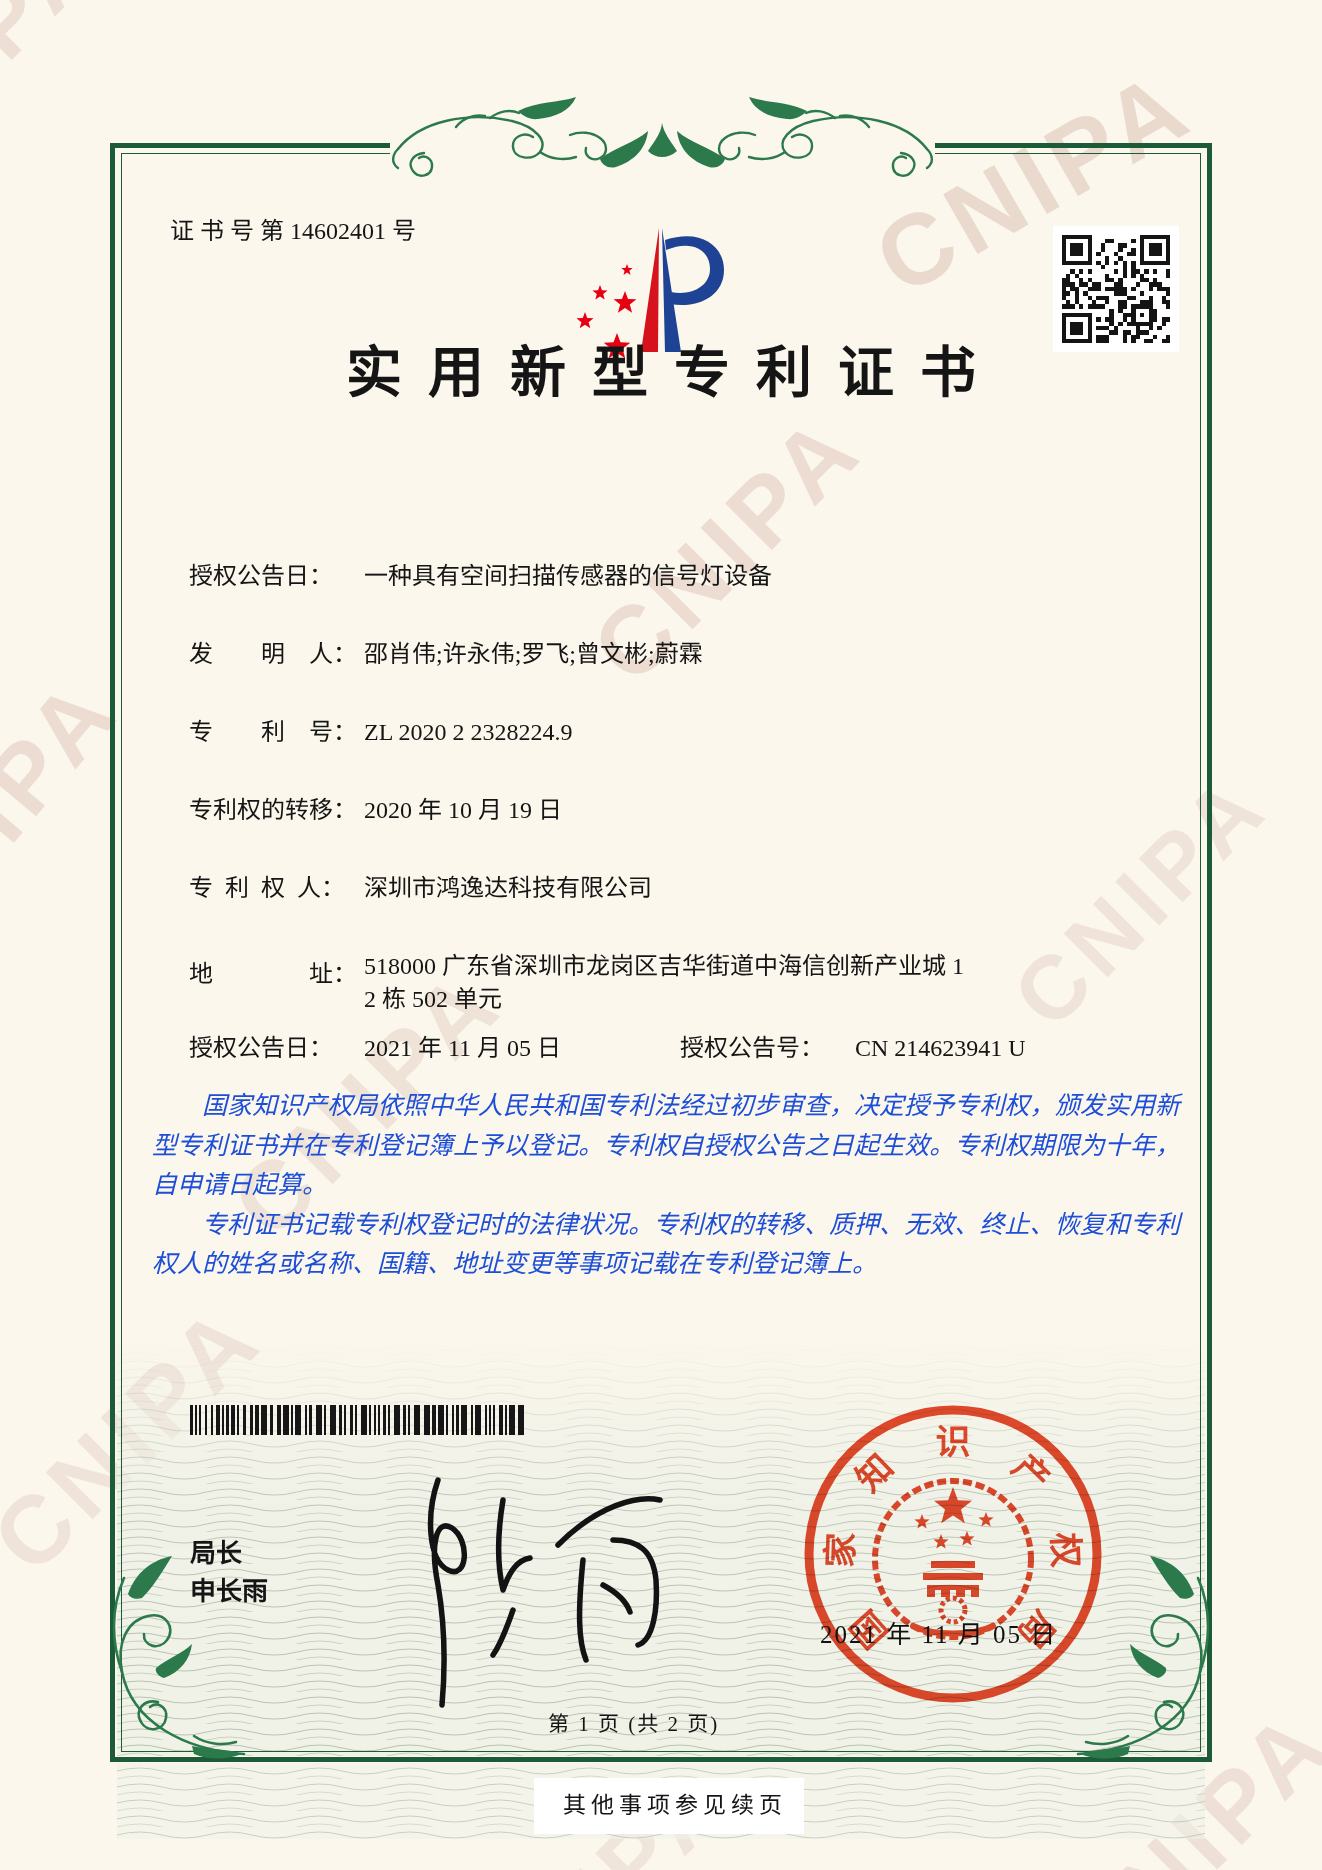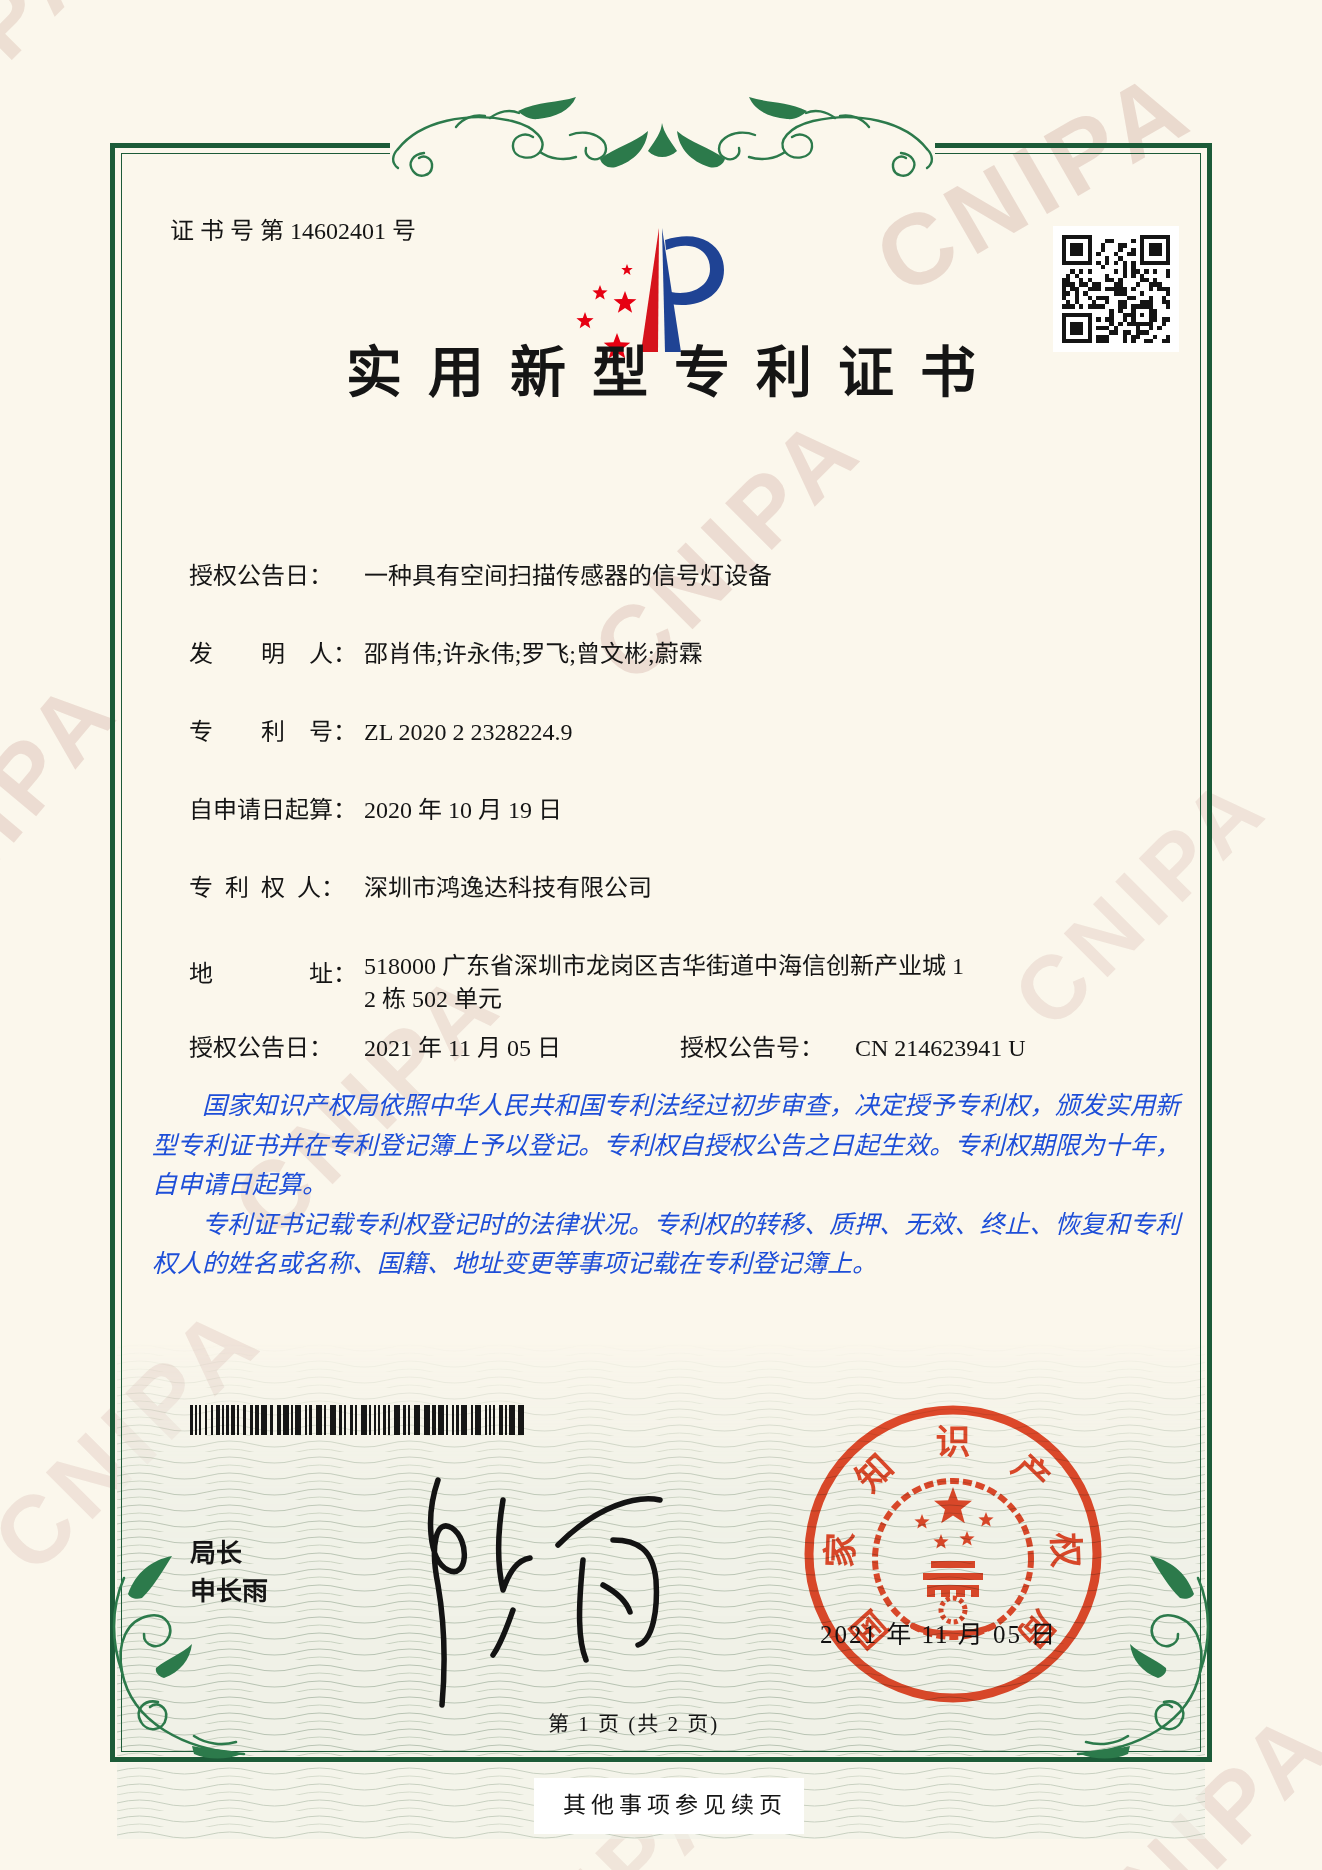--- a/index.html
+++ b/index.html
@@ -330,21 +330,21 @@
 
   <span class="t" style="left:189px;top:563px;">授权公告日：</span>
   <span class="t" style="left:364px;top:563px;">一种具有空间扫描传感器的信号灯设备</span>
 
   <span class="t" style="left:189px;top:641px;">发　　明　人：</span>
   <span class="t" style="left:364px;top:641px;">邵肖伟;许永伟;罗飞;曾文彬;蔚霖</span>
 
   <span class="t" style="left:189px;top:719px;">专　　利　号：</span>
   <span class="t" style="left:364px;top:719px;">ZL 2020 2 2328224.9</span>
 
-  <span class="t" style="left:189px;top:797px;">自申请日起算：</span>
+  <span class="t" style="left:189px;top:797px;">专利权的转移：</span>
   <span class="t" style="left:364px;top:797px;">2020 年 10 月 19 日</span>
 
   <span class="t" style="left:189px;top:875px;">专  利  权  人：</span>
   <span class="t" style="left:364px;top:875px;">深圳市鸿逸达科技有限公司</span>
 
   <span class="t" style="left:189px;top:953px;margin-top:8px;">地　　　　址：</span>
   <span class="t" style="left:364px;top:953px;">518000 广东省深圳市龙岗区吉华街道中海信创新产业城 1</span>
   <span class="t" style="left:364px;top:986px;">2 栋 502 单元</span>
 
   <span class="t" style="left:189px;top:1035px;">授权公告日：</span>

